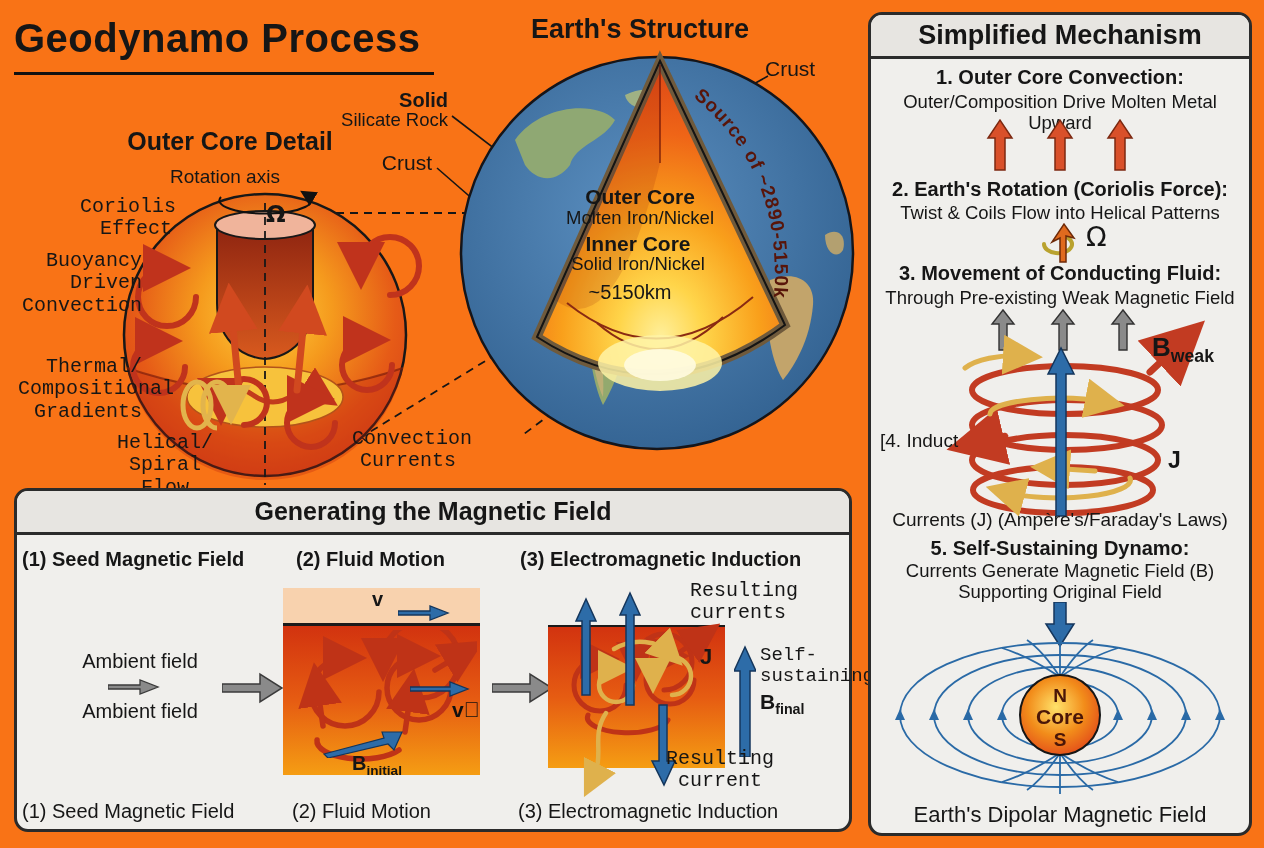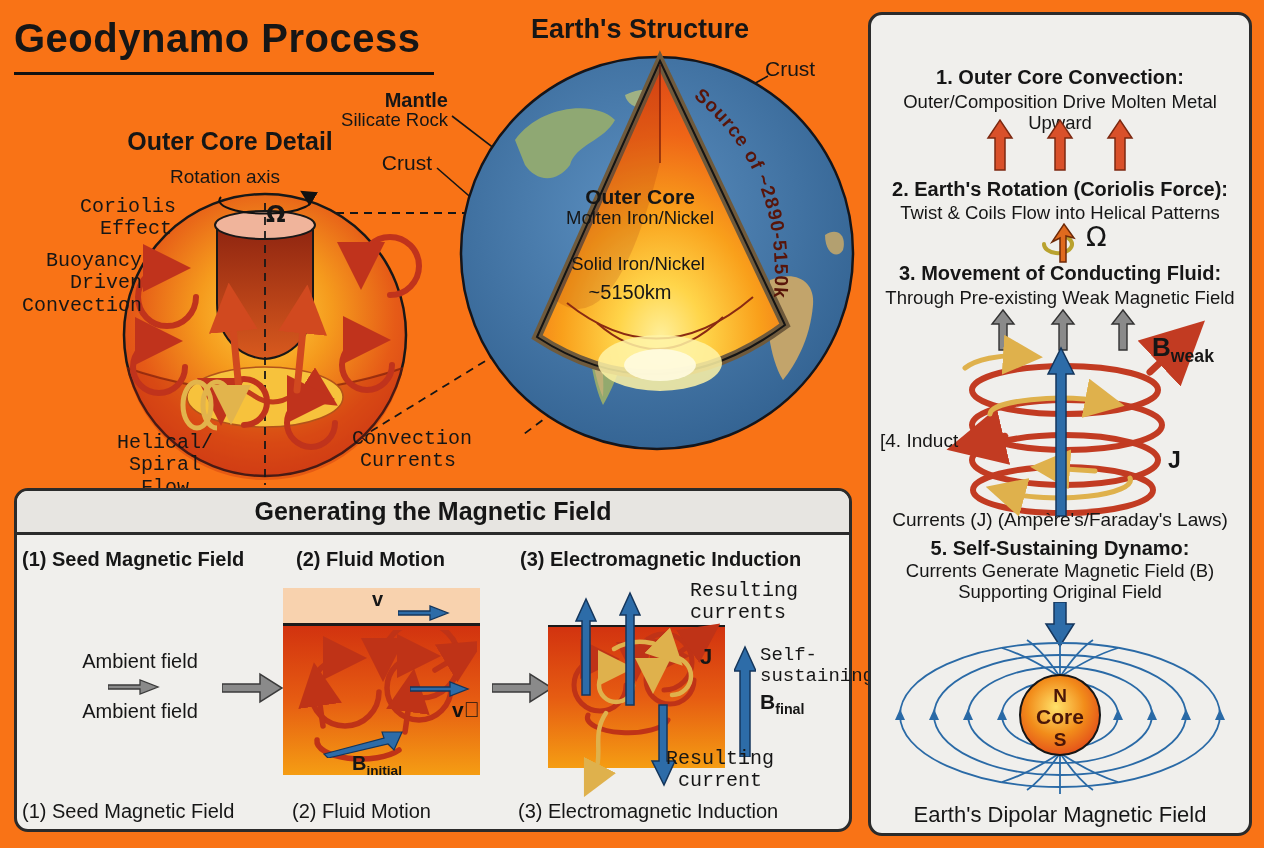--- a/index.html
+++ b/index.html
@@ -115,20 +115,23 @@
       <path d="M112,243 A14,23 0 1 1 126,220" marker-end="url(#mYel)"></path>
     </g>
   </svg>
 
   <div class="lbl t21 b omega" style="left:266px;top:202px;font-size:23px">Ω</div>
   <div class="lbl t20 rgt ml" style="left:80px;top:196px;width:92px">Coriolis
 Effect</div>
   <div class="lbl t20 rgt ml" style="left:20px;top:250px;width:122px">Buoyancy
 Driven
 Convection</div>
+  <div class="lbl t20 rgt ml" style="left:18px;top:356px;width:124px">Thermal/
+Compositional
+Gradients</div>
   <div class="lbl t20 ctr ml" style="left:110px;top:432px;width:110px">Helical/
 Spiral Flow</div>
   <div class="lbl t20 ctr ml" style="left:352px;top:428px;width:112px">Convection
 Currents</div>
 
   <div class="lbl h2 ctr" style="left:480px;top:14px;width:320px;font-size:27px">Earth's Structure</div>
 
   <svg class="abs" style="left:455px;top:45px" width="404" height="414" viewBox="0 0 404 414">
     <defs>
       <radialGradient id="egOcean" cx="45%" cy="40%" r="70%">
@@ -160,25 +163,26 @@
     <path d="M142,278 Q205,333 268,272" stroke="#8a2a12" stroke-width="2" fill="none"></path>
     <ellipse cx="205" cy="318" rx="62" ry="28" fill="#fff3a6" opacity="0.85"></ellipse>
     <ellipse cx="205" cy="320" rx="36" ry="16" fill="#fffbe0" opacity="0.9"></ellipse>
     <path id="srcArc" d="M238,52 Q332,128 318,262" fill="none"></path>
     <text font-family="Liberation Sans, sans-serif" font-size="19" font-weight="bold" fill="#58150a" letter-spacing="1">
       <textPath href="#srcArc">Source of ~2890-5150kmnamo</textPath>
     </text>
   </svg>
 
   <div class="lbl t21" style="left:765px;top:57px">Crust</div>
-  <div class="lbl t20 b rgt" style="left:330px;top:89px;width:118px">Mantle</div>
+  <div class="lbl t20 b rgt" style="left:330px;top:89px;width:118px">Solid</div>
   <div class="lbl t18 rgt" style="left:300px;top:110px;width:148px">Silicate Rock</div>
   <div class="lbl t21 rgt" style="left:352px;top:151px;width:80px">Crust</div>
   <div class="lbl t21 b ctr" style="left:540px;top:185px;width:200px">Outer Core</div>
   <div class="lbl t18 ctr" style="left:540px;top:208px;width:200px">Molten Iron/Nickel</div>
+  <div class="lbl t21 b ctr" style="left:538px;top:232px;width:200px">Inner Core</div>
   <div class="lbl t18 ctr" style="left:538px;top:254px;width:200px">Solid Iron/Nickel</div>
   <div class="lbl t20 ctr" style="left:530px;top:281px;width:200px">~5150km</div>
 
   <div class="panel" style="left:14px;top:488px;width:838px;height:344px"></div>
   <div class="band" style="left:17px;top:491px;width:832px;height:44px;border-radius:11px 11px 0 0;font-size:25px">
     <span>Generating the Magnetic Field</span>
   </div>
 
   <div class="lbl h3" style="left:22px;top:548px">(1) Seed Magnetic Field</div>
   <div class="lbl h3" style="left:296px;top:548px">(2) Fluid Motion</div>
@@ -272,20 +276,23 @@
     <span>B</span><sub>final</sub>
   </div>
   <div class="lbl t20 ctr ml" style="left:665px;top:748px;width:110px">Resulting
 current</div>
 
   <div class="lbl t20" style="left:22px;top:800px">(1) Seed Magnetic Field</div>
   <div class="lbl t20" style="left:292px;top:800px">(2) Fluid Motion</div>
   <div class="lbl t20" style="left:518px;top:800px">(3) Electromagnetic Induction</div>
 
   <div class="panel" style="left:868px;top:12px;width:384px;height:824px"></div>
+  <div class="band" style="left:871px;top:15px;width:378px;height:44px;border-radius:11px 11px 0 0;font-size:27px">
+    <span>Simplified Mechanism</span>
+  </div>
 
   <div class="lbl h3 ctr" style="left:868px;top:66px;width:384px">1. Outer Core Convection:</div>
   <div class="lbl t18 ctr" style="left:872px;top:92px;width:376px">Outer/Composition Drive Molten Metal Upward</div>
 
   <svg class="abs" style="left:975px;top:118px" width="170" height="54" viewBox="0 0 170 54">
     <g fill="#d9502a" stroke="#7c2810" stroke-width="1.5">
       <polygon points="20,52 20,20 13,20 25,2 37,20 30,20 30,52"></polygon>
       <polygon points="80,52 80,20 73,20 85,2 97,20 90,20 90,52"></polygon>
       <polygon points="140,52 140,20 133,20 145,2 157,20 150,20 150,52"></polygon>
     </g>

